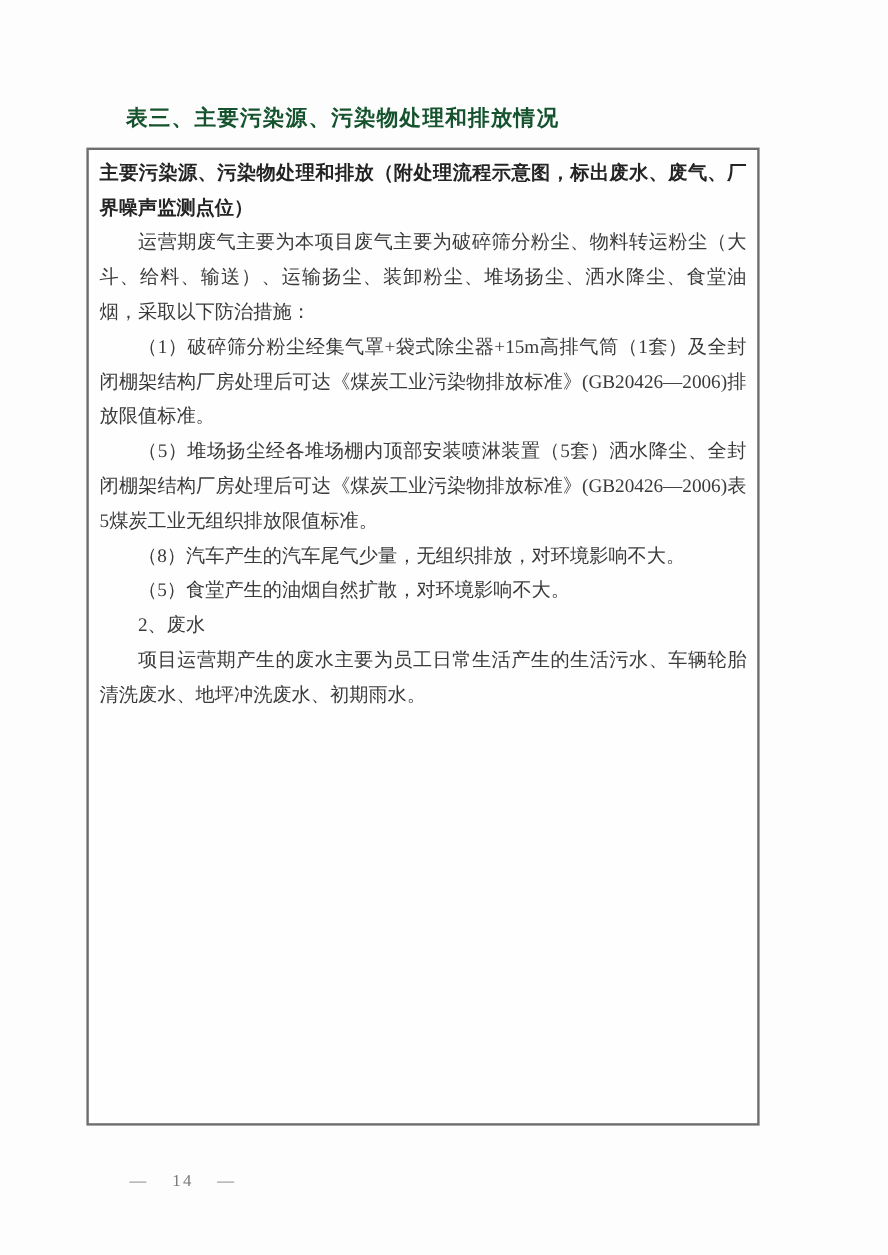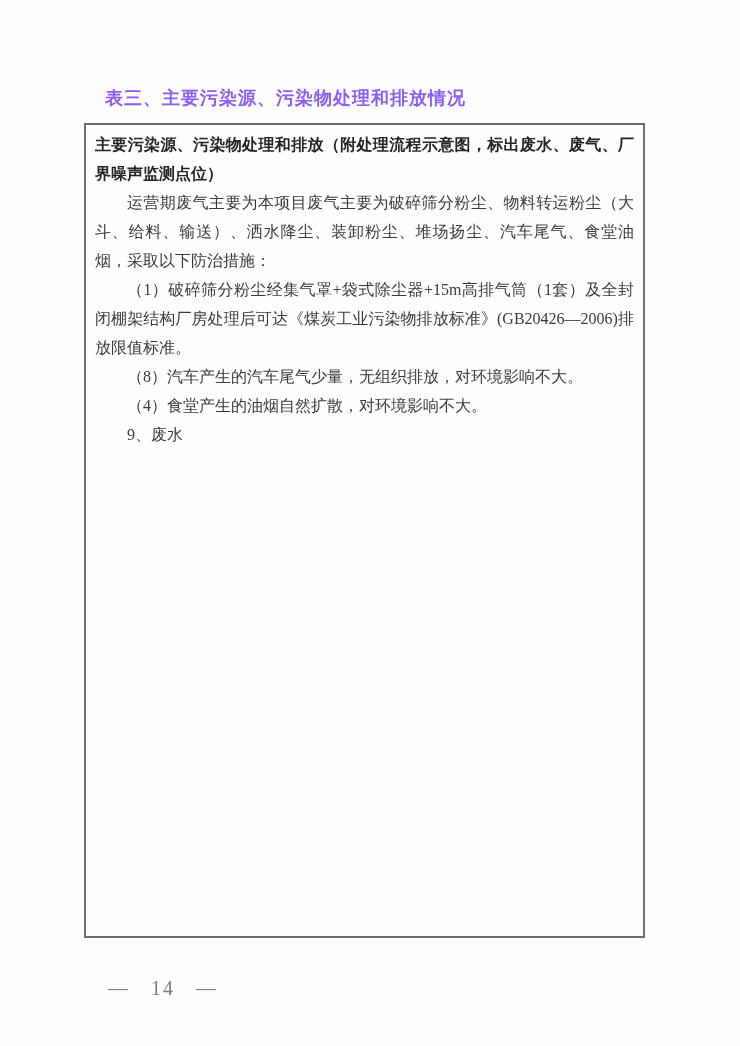--- a/index.html
+++ b/index.html
@@ -19,27 +19,27 @@
     position: absolute;
     inset: 0;
     background: #fdfdfd;
   }
   .page-title {
     position: absolute;
     left: 105px;
     top: 86px;
     font-size: 18px;
     font-weight: bold;
-    color: #8b5cf6;
+    color: #14532d;
     letter-spacing: 1px;
     margin: 0;
   }
   .doc-box {
     position: absolute;
-    left: 84px;
+    left: 72px;
     top: 123px;
     width: 561px;
     height: 815px;
     box-sizing: border-box;
     border: 2px solid #6e6e6e;
     padding: 5px 9px 0 9px;
     background: #fefefe;
   }
   .box-header {
     margin: 0;
@@ -54,39 +54,41 @@
     font-size: 16px;
     line-height: 29px;
     text-align: justify;
     text-indent: 2em;
     color: #3a3a3a;
   }
   .page-number {
     position: absolute;
     left: 108px;
     top: 977px;
-    font-size: 20px;
+    font-size: 14px;
     color: #7a7a7a;
     letter-spacing: 2px;
     word-spacing: 14px;
   }
 </style>
 </head>
 <body>
 
 <div class="page">
 
   <h1 class="page-title">表三、主要污染源、污染物处理和排放情况</h1>
 
   <div class="doc-box">
     <p class="box-header">主要污染源、污染物处理和排放（附处理流程示意图，标出废水、废气、厂界噪声监测点位）</p>
     <div id="paragraphs">
-        <p class="para">运营期废气主要为本项目废气主要为破碎筛分粉尘、物料转运粉尘（大斗、给料、输送）、洒水降尘、装卸粉尘、堆场扬尘、汽车尾气、食堂油烟，采取以下防治措施：</p>
+        <p class="para">运营期废气主要为本项目废气主要为破碎筛分粉尘、物料转运粉尘（大斗、给料、输送）、运输扬尘、装卸粉尘、堆场扬尘、洒水降尘、食堂油烟，采取以下防治措施：</p>
         <p class="para">（1）破碎筛分粉尘经集气罩+袋式除尘器+15m高排气筒（1套）及全封闭棚架结构厂房处理后可达《煤炭工业污染物排放标准》(GB20426—2006)排放限值标准。</p>
+        <p class="para">（5）堆场扬尘经各堆场棚内顶部安装喷淋装置（5套）洒水降尘、全封闭棚架结构厂房处理后可达《煤炭工业污染物排放标准》(GB20426—2006)表5煤炭工业无组织排放限值标准。</p>
         <p class="para">（8）汽车产生的汽车尾气少量，无组织排放，对环境影响不大。</p>
-        <p class="para">（4）食堂产生的油烟自然扩散，对环境影响不大。</p>
-        <p class="para">9、废水</p>
+        <p class="para">（5）食堂产生的油烟自然扩散，对环境影响不大。</p>
+        <p class="para">2、废水</p>
+        <p class="para">项目运营期产生的废水主要为员工日常生活产生的生活污水、车辆轮胎清洗废水、地坪冲洗废水、初期雨水。</p>
       </div>
   </div>
 
   <div class="page-number">— 14 —</div>
 
 </div>
 
 </body></html>

